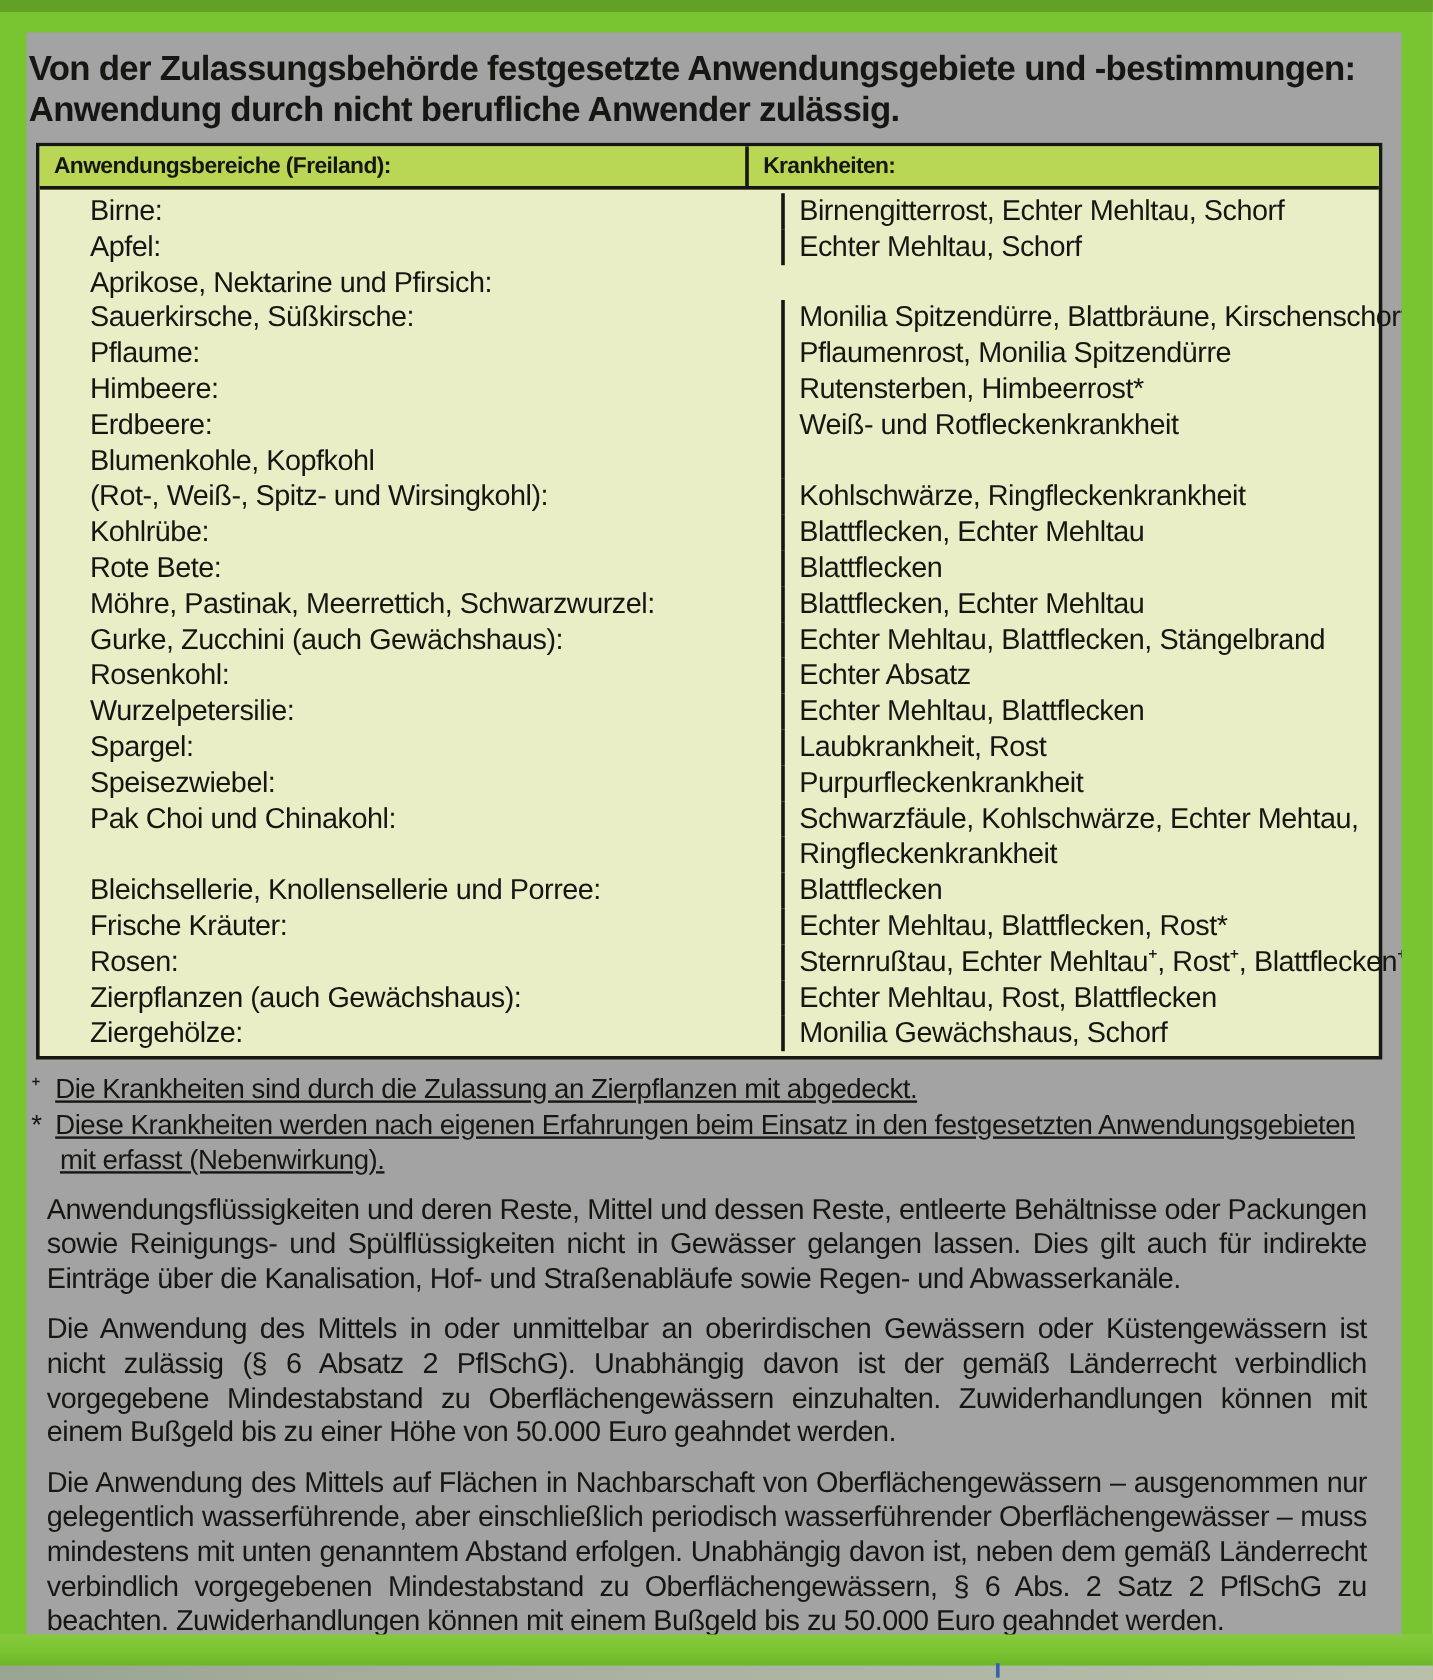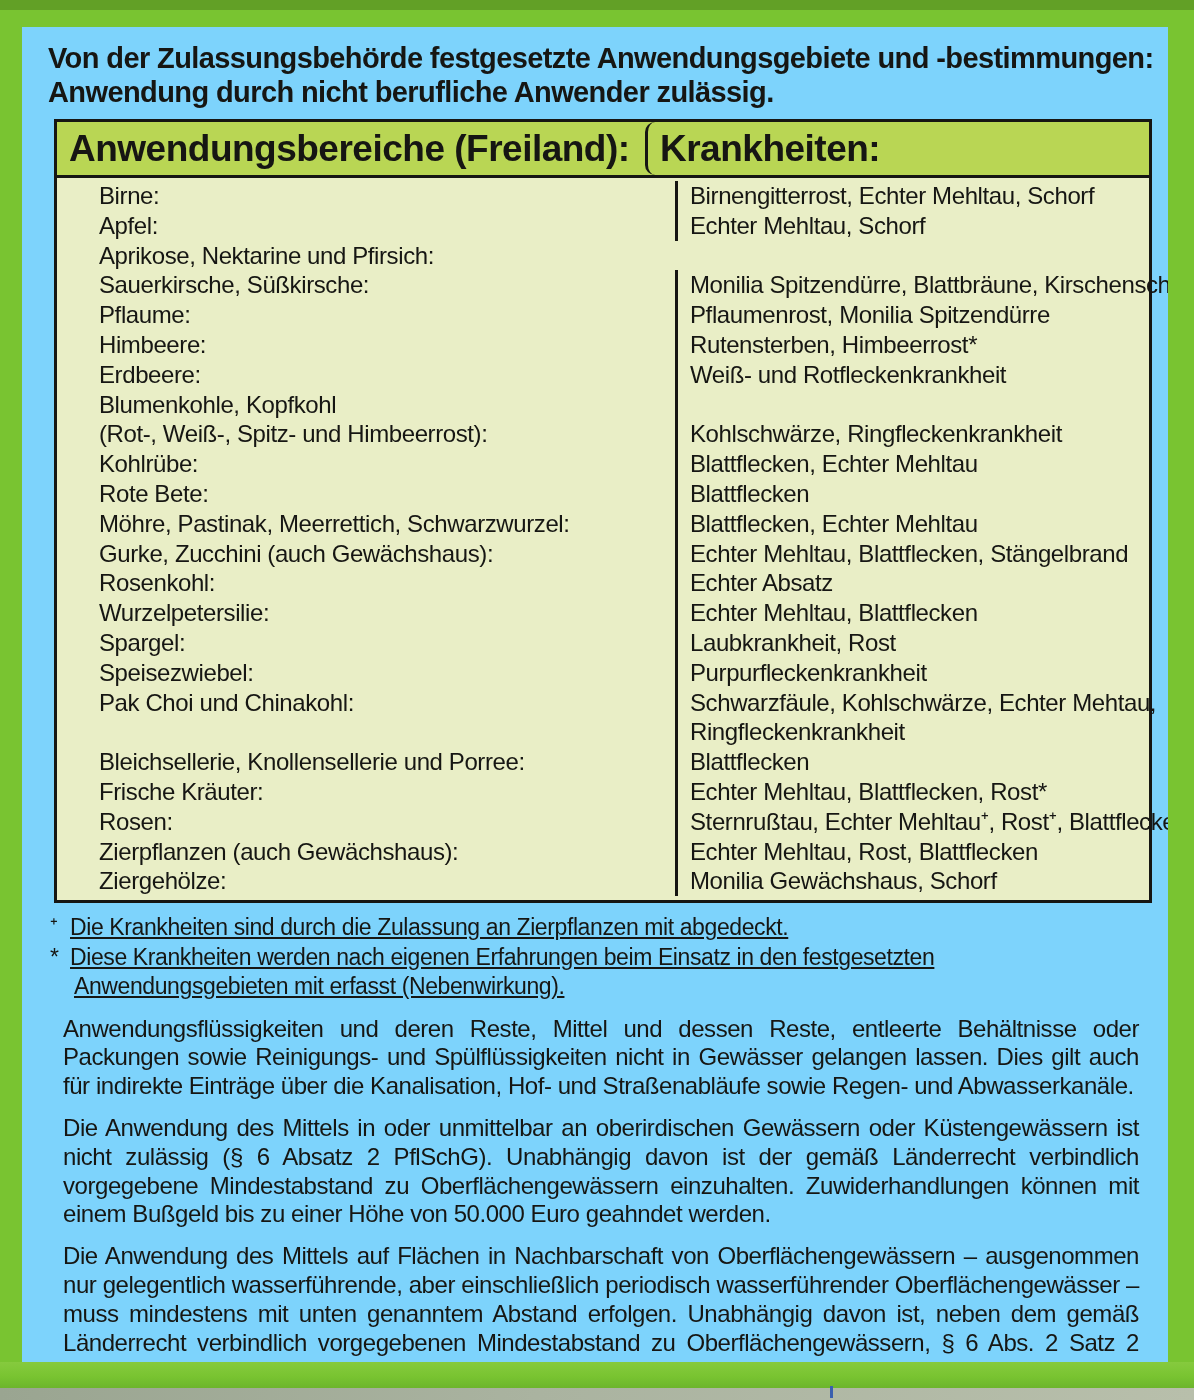--- a/index.html
+++ b/index.html
@@ -11,28 +11,28 @@
   }
   .top-strip{position:absolute;left:0;top:0;width:100%;height:10px;background:#62a026;}
   .bottom-bar{position:absolute;left:0;bottom:12px;width:100%;height:26px;
     background:linear-gradient(180deg,#86ca3e 0%,#79c431 55%,#6cb52c 100%);}
   .bottom-edge{position:absolute;left:0;bottom:0;width:100%;height:12px;
     background:linear-gradient(90deg,#9aa591 0%,#aab3a0 45%,#b8bfab 100%);}
   .print-mark{position:absolute;left:830px;bottom:2px;width:3px;height:12px;background:#3a5fae;}
 
   .panel{
     position:absolute;left:22px;right:26px;top:27px;bottom:37px;
-    background:#7dd3fc;overflow:hidden;
-    padding:12px 12px 0 26px;box-sizing:border-box;
+    background:#a3a3a3;overflow:hidden;
+    padding:12px 12px 0 2px;box-sizing:border-box;
   }
   .heading{font-weight:bold;font-size:29px;line-height:34px;letter-spacing:-0.6px;margin:2px 0 10px 0;}
 
   .apptable{margin:0 4px 0 6px;border:3px solid #161613;background:#e9eec6;}
   .thead{display:grid;grid-template-columns:588px 1fr;background:#b9d654;border-bottom:3px solid #161613;}
-  .th{font-weight:bold;font-size:37px;letter-spacing:-0.5px;padding:6px 0 5px 12px;white-space:nowrap;border-radius:10px;}
+  .th{font-weight:bold;font-size:19px;letter-spacing:-0.5px;padding:6px 0 5px 12px;white-space:nowrap;}
   .th.right{border-left:3px solid #161613;}
   .tbody{padding:3px 0 4px 0;}
   .trow{display:grid;grid-template-columns:588px 1fr;}
   .cell{font-size:24px;line-height:29.8px;letter-spacing:-0.4px;padding-left:12px;white-space:nowrap;min-height:29.8px;margin-left:30px;}
   .cell.right{border-left:3px solid #161613;}
   .tbody .trow:nth-child(n) .cell.right{height:29.8px;}
 
   .footnotes{margin:10px 4px 0 2px;}
   .fn{font-size:23px;line-height:29.5px;letter-spacing:-0.4px;padding-left:24px;text-indent:-24px;text-decoration:underline;}
   .fn .marker{display:inline-block;width:20px;text-indent:0;}
@@ -84,21 +84,21 @@
         </div>
         <div class="trow">
           <div class="cell left">Erdbeere:</div>
           <div class="cell right">Weiß- und Rotfleckenkrankheit</div>
         </div>
         <div class="trow">
           <div class="cell left">Blumenkohle, Kopfkohl</div>
           <div class="cell right"></div>
         </div>
         <div class="trow">
-          <div class="cell left">(Rot-, Weiß-, Spitz- und Himbeerrost):</div>
+          <div class="cell left">(Rot-, Weiß-, Spitz- und Wirsingkohl):</div>
           <div class="cell right">Kohlschwärze, Ringfleckenkrankheit</div>
         </div>
         <div class="trow">
           <div class="cell left">Kohlrübe:</div>
           <div class="cell right">Blattflecken, Echter Mehltau</div>
         </div>
         <div class="trow">
           <div class="cell left">Rote Bete:</div>
           <div class="cell right">Blattflecken</div>
         </div>

